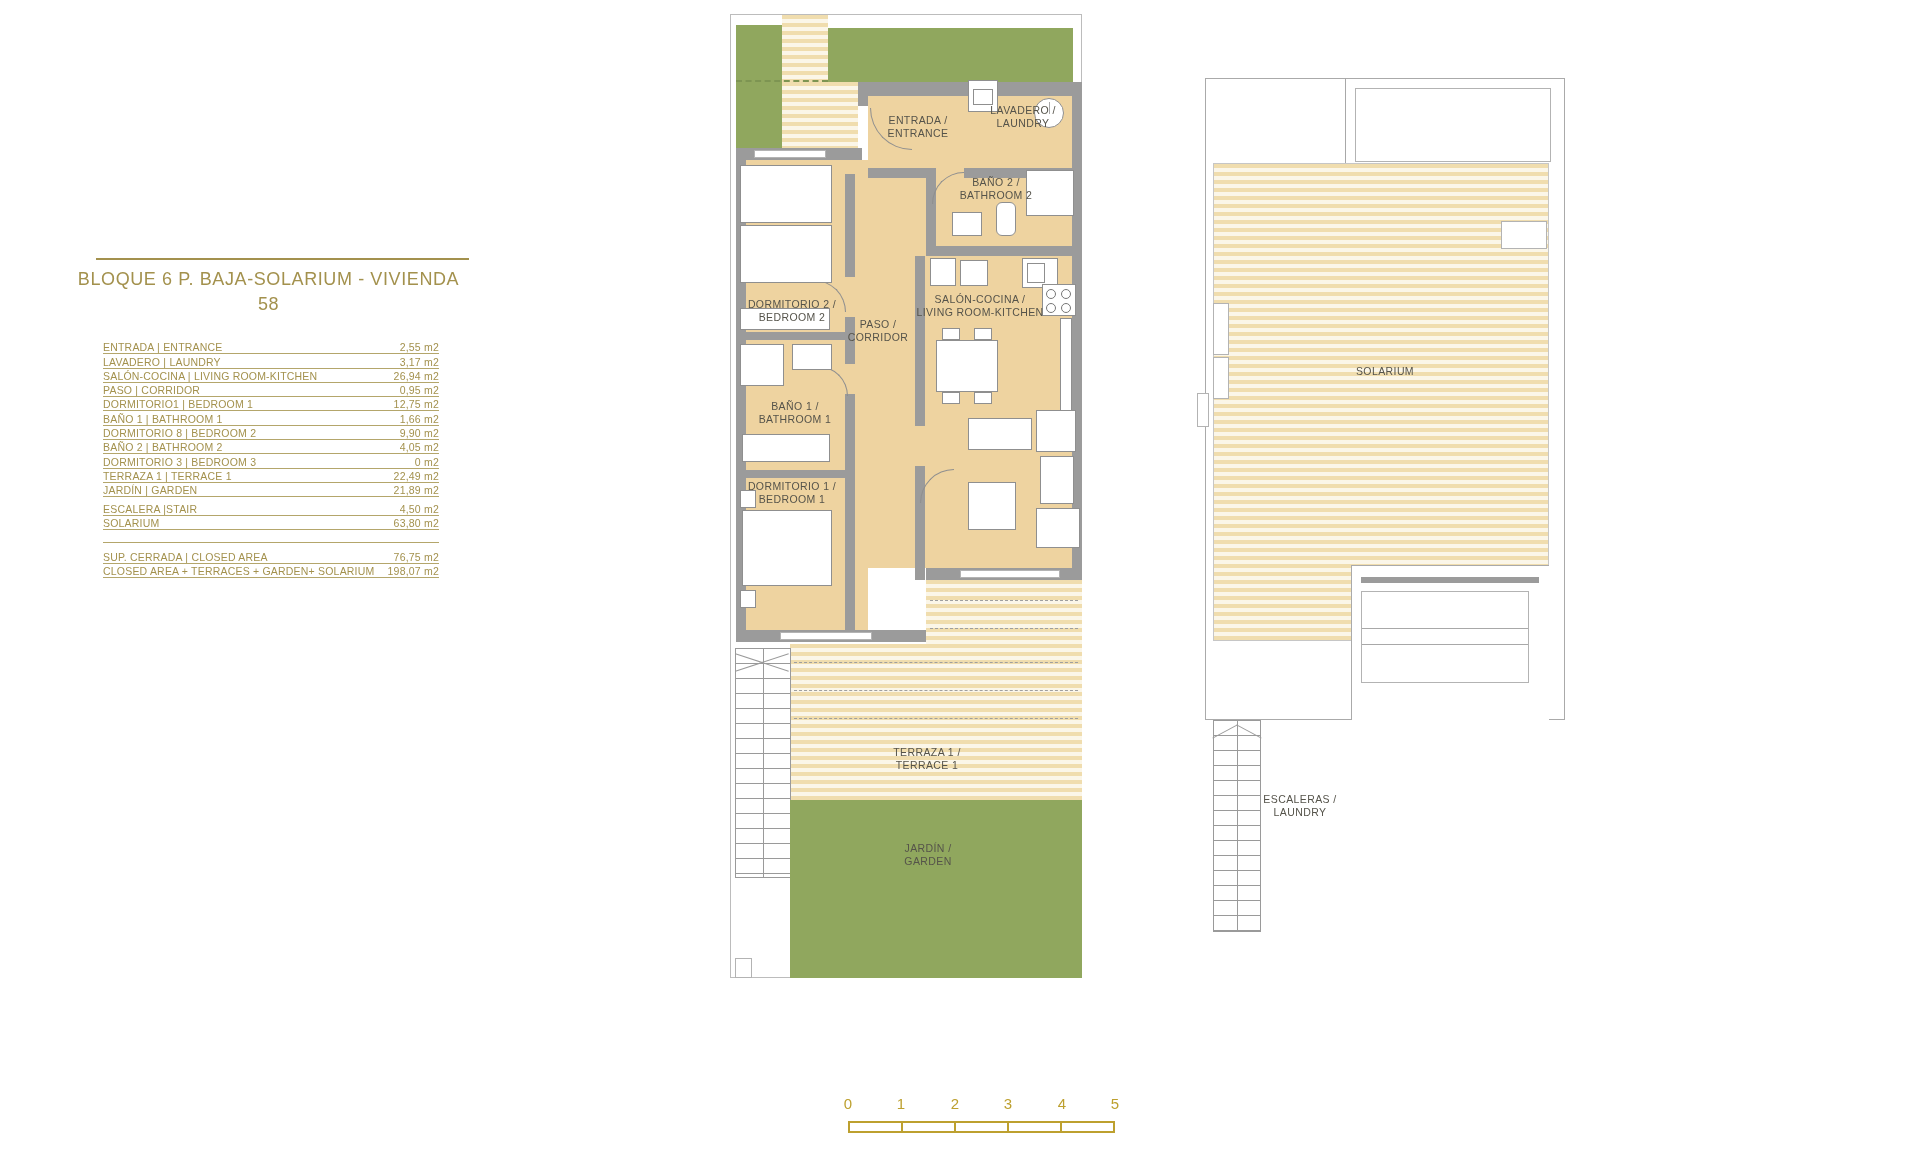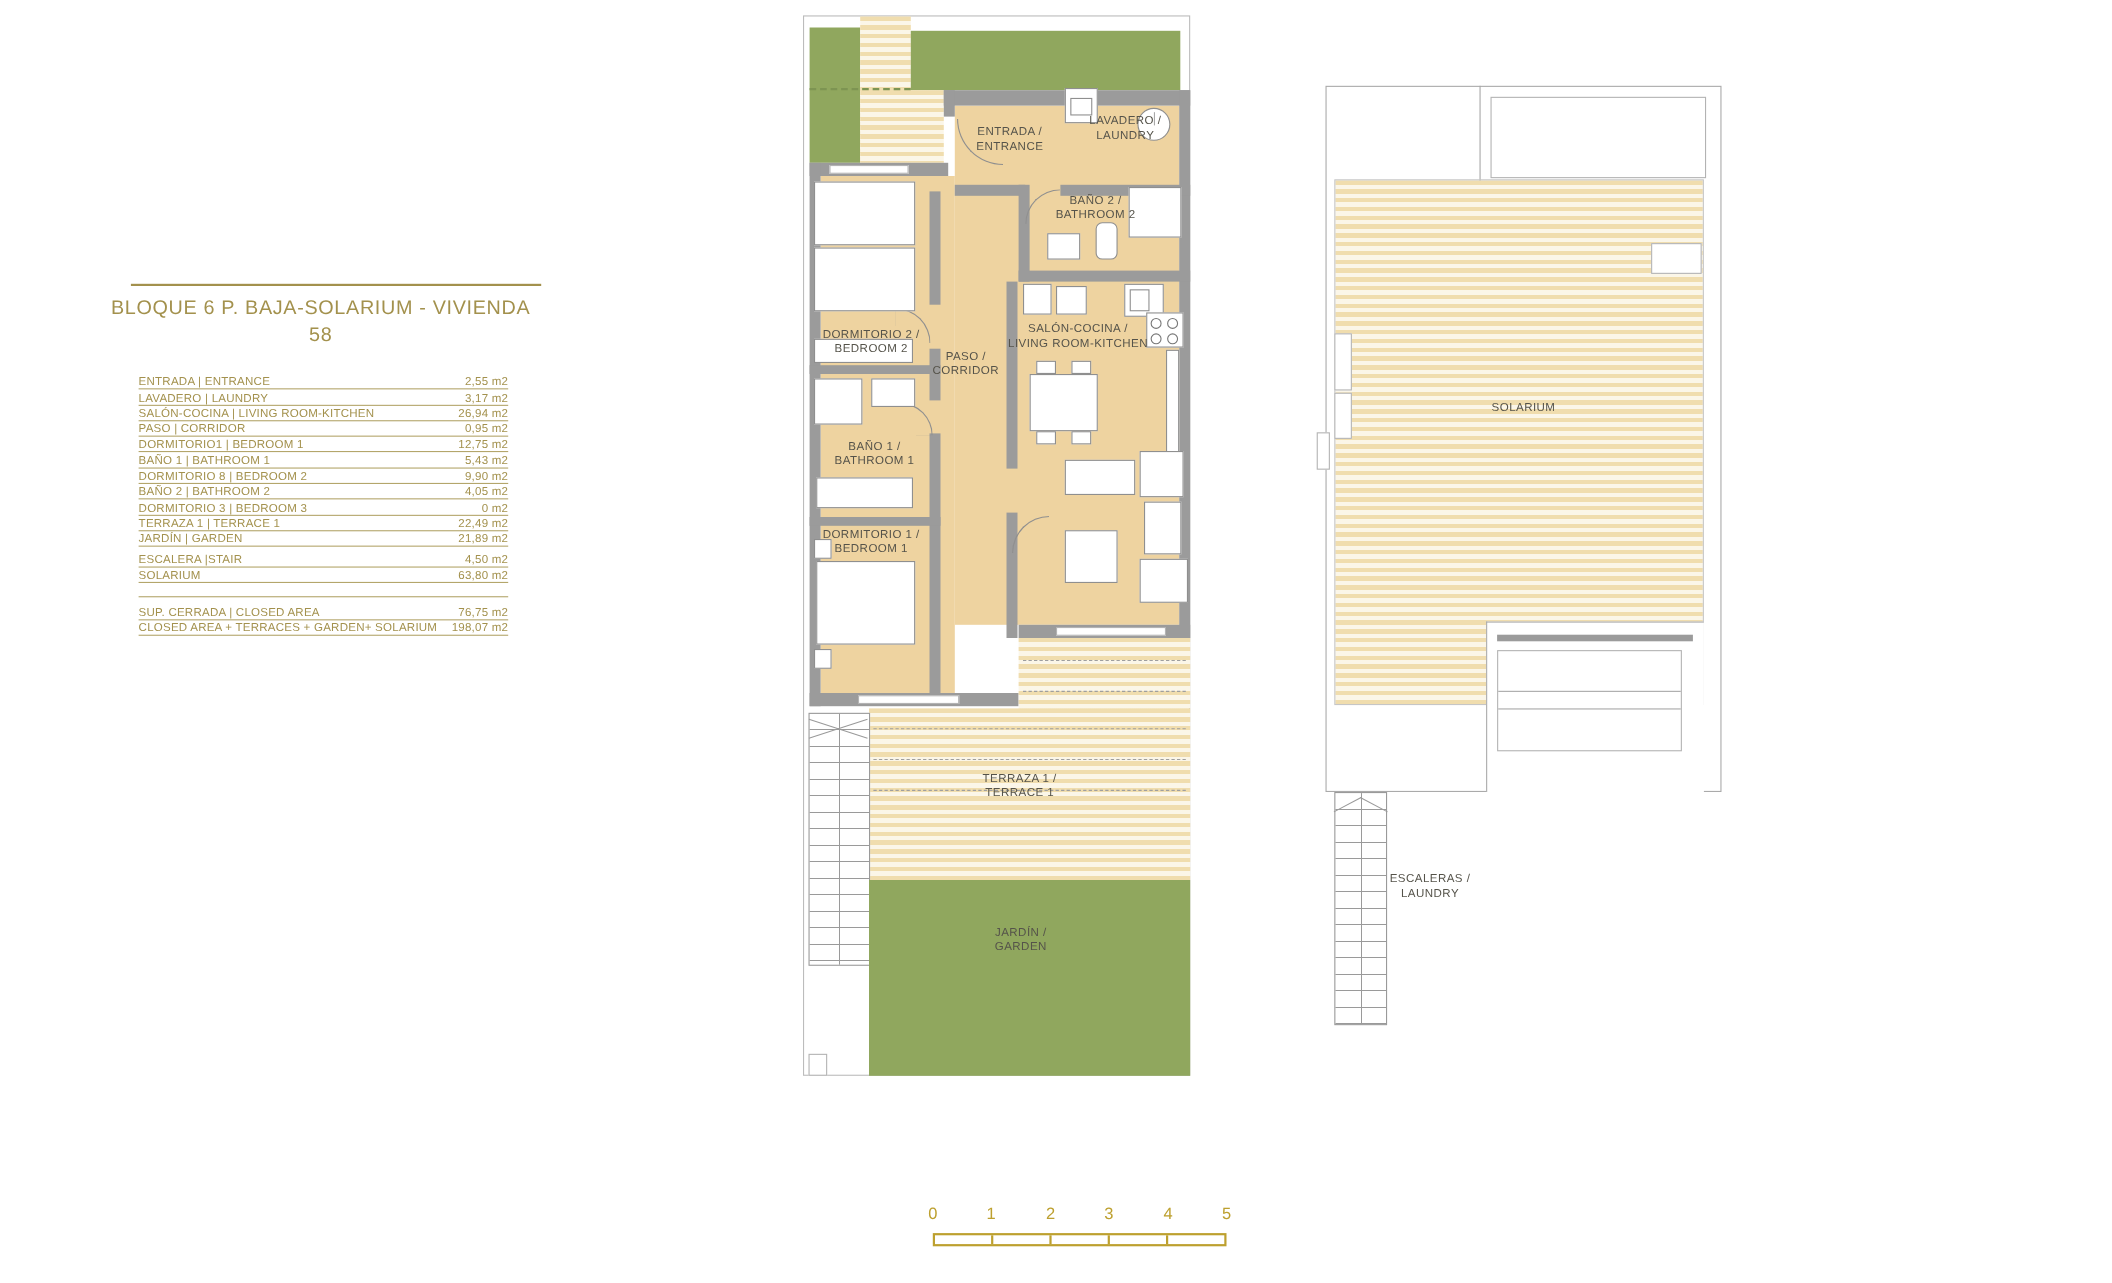--- a/index.html
+++ b/index.html
@@ -42,21 +42,21 @@
   
   #scalebar{color:#bda02f}
   .scale-num{position:absolute;width:18px;text-align:center;font-size:15px}
   .scale-cells{position:absolute;display:flex;border:2px solid #bda02f;background:#fff}
   .scale-cells div{flex:1;border-right:2px solid #bda02f}
   .scale-cells div:last-child{border-right:none}
 </style>
 </head>
 <body>
 
-<div id="left-info" class="abs" style="left:89px;top:255px;width:405px;height:320px">
+<div id="left-info" class="abs" style="left:66px;top:255px;width:405px;height:320px">
   <div class="abs rule" style="left:30px;top:3px;width:373px;height:0"></div>
   <div class="abs title" style="left:0;top:12px;width:405px">BLOQUE 6 P. BAJA-SOLARIUM - VIVIENDA 58</div>
 
   <div class="abs" style="left:37px;top:85px;width:336px">
     <div class="trow">
         <span>ENTRADA | ENTRANCE</span>
         <span class="v">2,55 m2</span>
       </div>
     <div class="trow">
         <span>LAVADERO | LAUNDRY</span>
@@ -69,21 +69,21 @@
     <div class="trow">
         <span>PASO | CORRIDOR</span>
         <span class="v">0,95 m2</span>
       </div>
     <div class="trow">
         <span>DORMITORIO1 | BEDROOM 1</span>
         <span class="v">12,75 m2</span>
       </div>
     <div class="trow">
         <span>BAÑO 1 | BATHROOM 1</span>
-        <span class="v">5,43 m2</span>
+        <span class="v">1,66 m2</span>
       </div>
     <div class="trow">
         <span>DORMITORIO 8 | BEDROOM 2</span>
         <span class="v">9,90 m2</span>
       </div>
     <div class="trow">
         <span>BAÑO 2 | BATHROOM 2</span>
         <span class="v">4,05 m2</span>
       </div>
     <div class="trow">
@@ -232,21 +232,21 @@
   <div class="abs rlabel" style="left:12px;top:284px;width:100px">DORMITORIO 2 /
 BEDROOM 2</div>
   <div class="abs rlabel" style="left:108px;top:304px;width:80px">PASO /
 CORRIDOR</div>
   <div class="abs rlabel" style="left:185px;top:279px;width:130px">SALÓN-COCINA /
 LIVING ROOM-KITCHEN</div>
   <div class="abs rlabel" style="left:15px;top:386px;width:100px">BAÑO 1 /
 BATHROOM 1</div>
   <div class="abs rlabel" style="left:12px;top:466px;width:100px">DORMITORIO 1 /
 BEDROOM 1</div>
-  <div class="abs rlabel" style="left:137px;top:688px;width:120px">TERRAZA 1 /
+  <div class="abs rlabel" style="left:137px;top:732px;width:120px">TERRAZA 1 /
 TERRACE 1</div>
   <div class="abs rlabel" style="left:138px;top:828px;width:120px">JARDÍN /
 GARDEN</div>
 </div>
 
 <div id="plan-solarium" class="abs" style="left:1205px;top:75px;width:368px;height:812px">
   <div class="abs" style="left:0;top:3px;width:360px;height:642px;border:1px solid #aaa"></div>
   <div class="abs hairline" style="left:140px;top:3px;width:1px;height:87px"></div>
   <div class="abs thin" style="left:150px;top:13px;width:196px;height:74px"></div>
 

